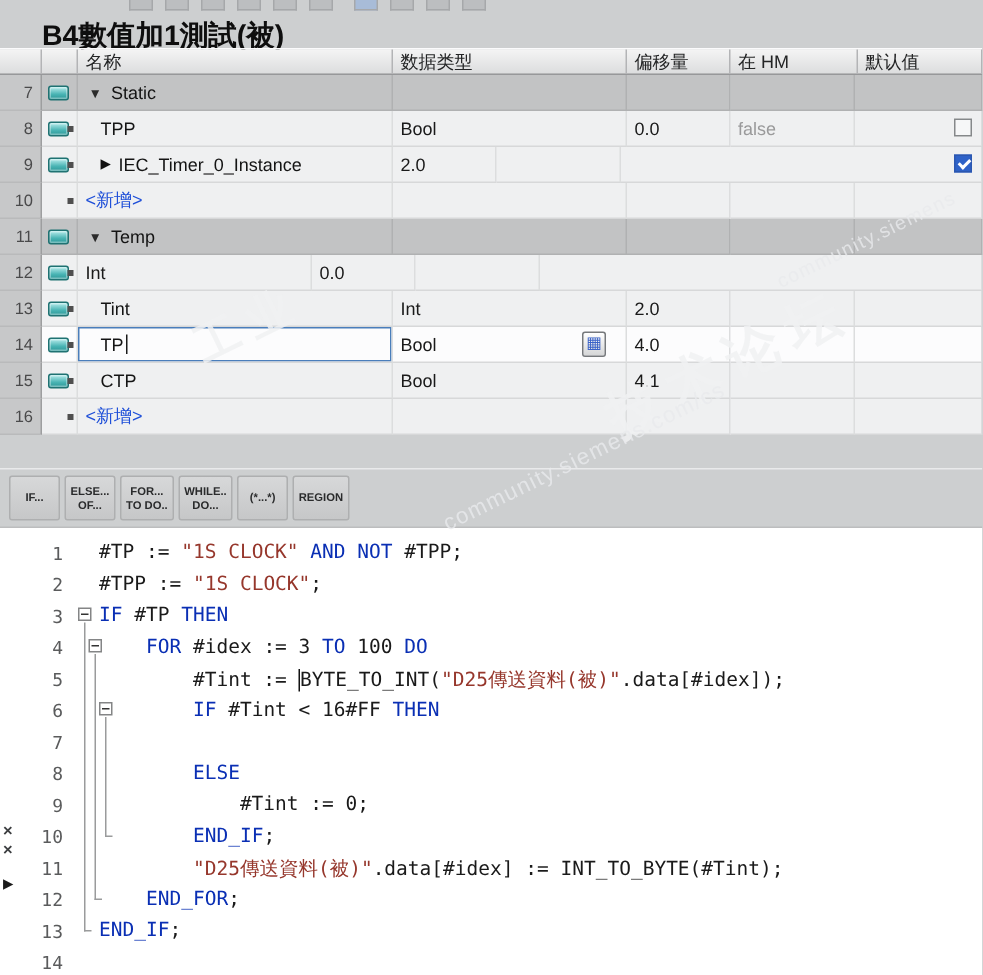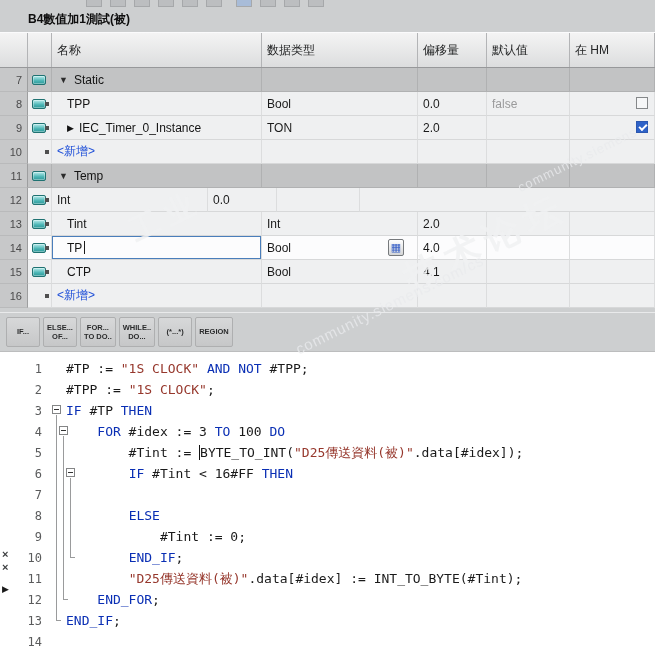--- a/index.html
+++ b/index.html
@@ -6,25 +6,25 @@
   html,body{background:#cdcfd0}
   .screen{position:relative;width:655px;height:650px;background:#cdcfd0;overflow:hidden;
           font-family:"Liberation Sans","DejaVu Sans",sans-serif;color:#1a1a1a}
 
   
   .top-strip{position:absolute;top:0;left:0;width:655px;height:8px}
   .frag{position:absolute;top:0;height:7px;width:16px;background:#bcbec0;border:1px solid #a6a8aa;border-top:none}
   .frag.blue{background:#a8bcd8}
 
   
-  .doc-title{position:absolute;top:11px;left:28px;font-size:12px;font-weight:700;color:#0e0e0e}
+  .doc-title{position:absolute;top:11px;left:28px;font-size:19px;font-weight:700;color:#0e0e0e}
 
   
   .var-table{position:absolute;top:32px;left:0;width:655px;font-size:12px}
-  .thead{display:flex;height:36px;background:linear-gradient(#f4f4f4,#dcddde);
+  .thead{display:flex;height:18px;background:linear-gradient(#f4f4f4,#dcddde);
          border-top:1px solid #fbfbfc;border-bottom:1px solid #97989a}
   .th{display:flex;align-items:center;padding-left:5px;border-right:1px solid #b3b4b6;
       overflow:hidden;white-space:nowrap;color:#232425}
   .c-num{width:28px;flex:none}.c-icon{width:24px;flex:none}.c-name{width:210px;flex:none}
   .c-type{width:156px;flex:none}.c-off{width:69px;flex:none}.c-def{width:83px;flex:none}.c-hmi{flex:1}
 
   .trow{display:flex;height:24px}
   .cell{position:relative;display:flex;align-items:center;height:100%;padding-left:5px;
         background:#eff0f1;border-right:1px solid #dcddde;border-bottom:1px solid #d7d8d9;
         overflow:hidden;white-space:nowrap}
@@ -110,22 +110,22 @@
 
   <div class="doc-title">B4數值加1測試(被)</div>
 
   <div class="var-table">
     <div class="thead">
       <div class="th c-num"></div>
       <div class="th c-icon"></div>
       <div class="th c-name">名称</div>
       <div class="th c-type">数据类型</div>
       <div class="th c-off">偏移量</div>
+      <div class="th c-hmi">在 HM</div>
       <div class="th c-def">默认值</div>
-      <div class="th c-hmi">在 HM</div>
     </div>
     <div id="tbody">
         <div class="trow group">
           <div class="cell num-cell c-num">7</div>
           <div class="cell icon-cell c-icon">
             <span class="tagicon"></span>
           </div>
           <div class="cell c-name">
             <span class="caret">▼</span>
             <span class="nametext">Static</span>
@@ -159,23 +159,20 @@
         <div class="trow var">
           <div class="cell num-cell c-num">9</div>
           <div class="cell icon-cell c-icon">
             <span class="tagicon"></span>
             <span class="bullet"></span>
           </div>
           <div class="cell c-name">
             <span class="vspacer"></span>
             <span class="caret small">▶</span>
             <span class="nametext">IEC_Timer_0_Instance</span>
-          </div>
-          <div class="cell c-type">
-            <span>TON</span>
           </div>
           <div class="cell c-off">2.0</div>
           <div class="cell c-def deftext"></div>
           <div class="cell c-hmi">
             <span class="cb on"></span>
           </div>
         </div>
         <div class="trow add">
           <div class="cell num-cell c-num">10</div>
           <div class="cell icon-cell c-icon">

